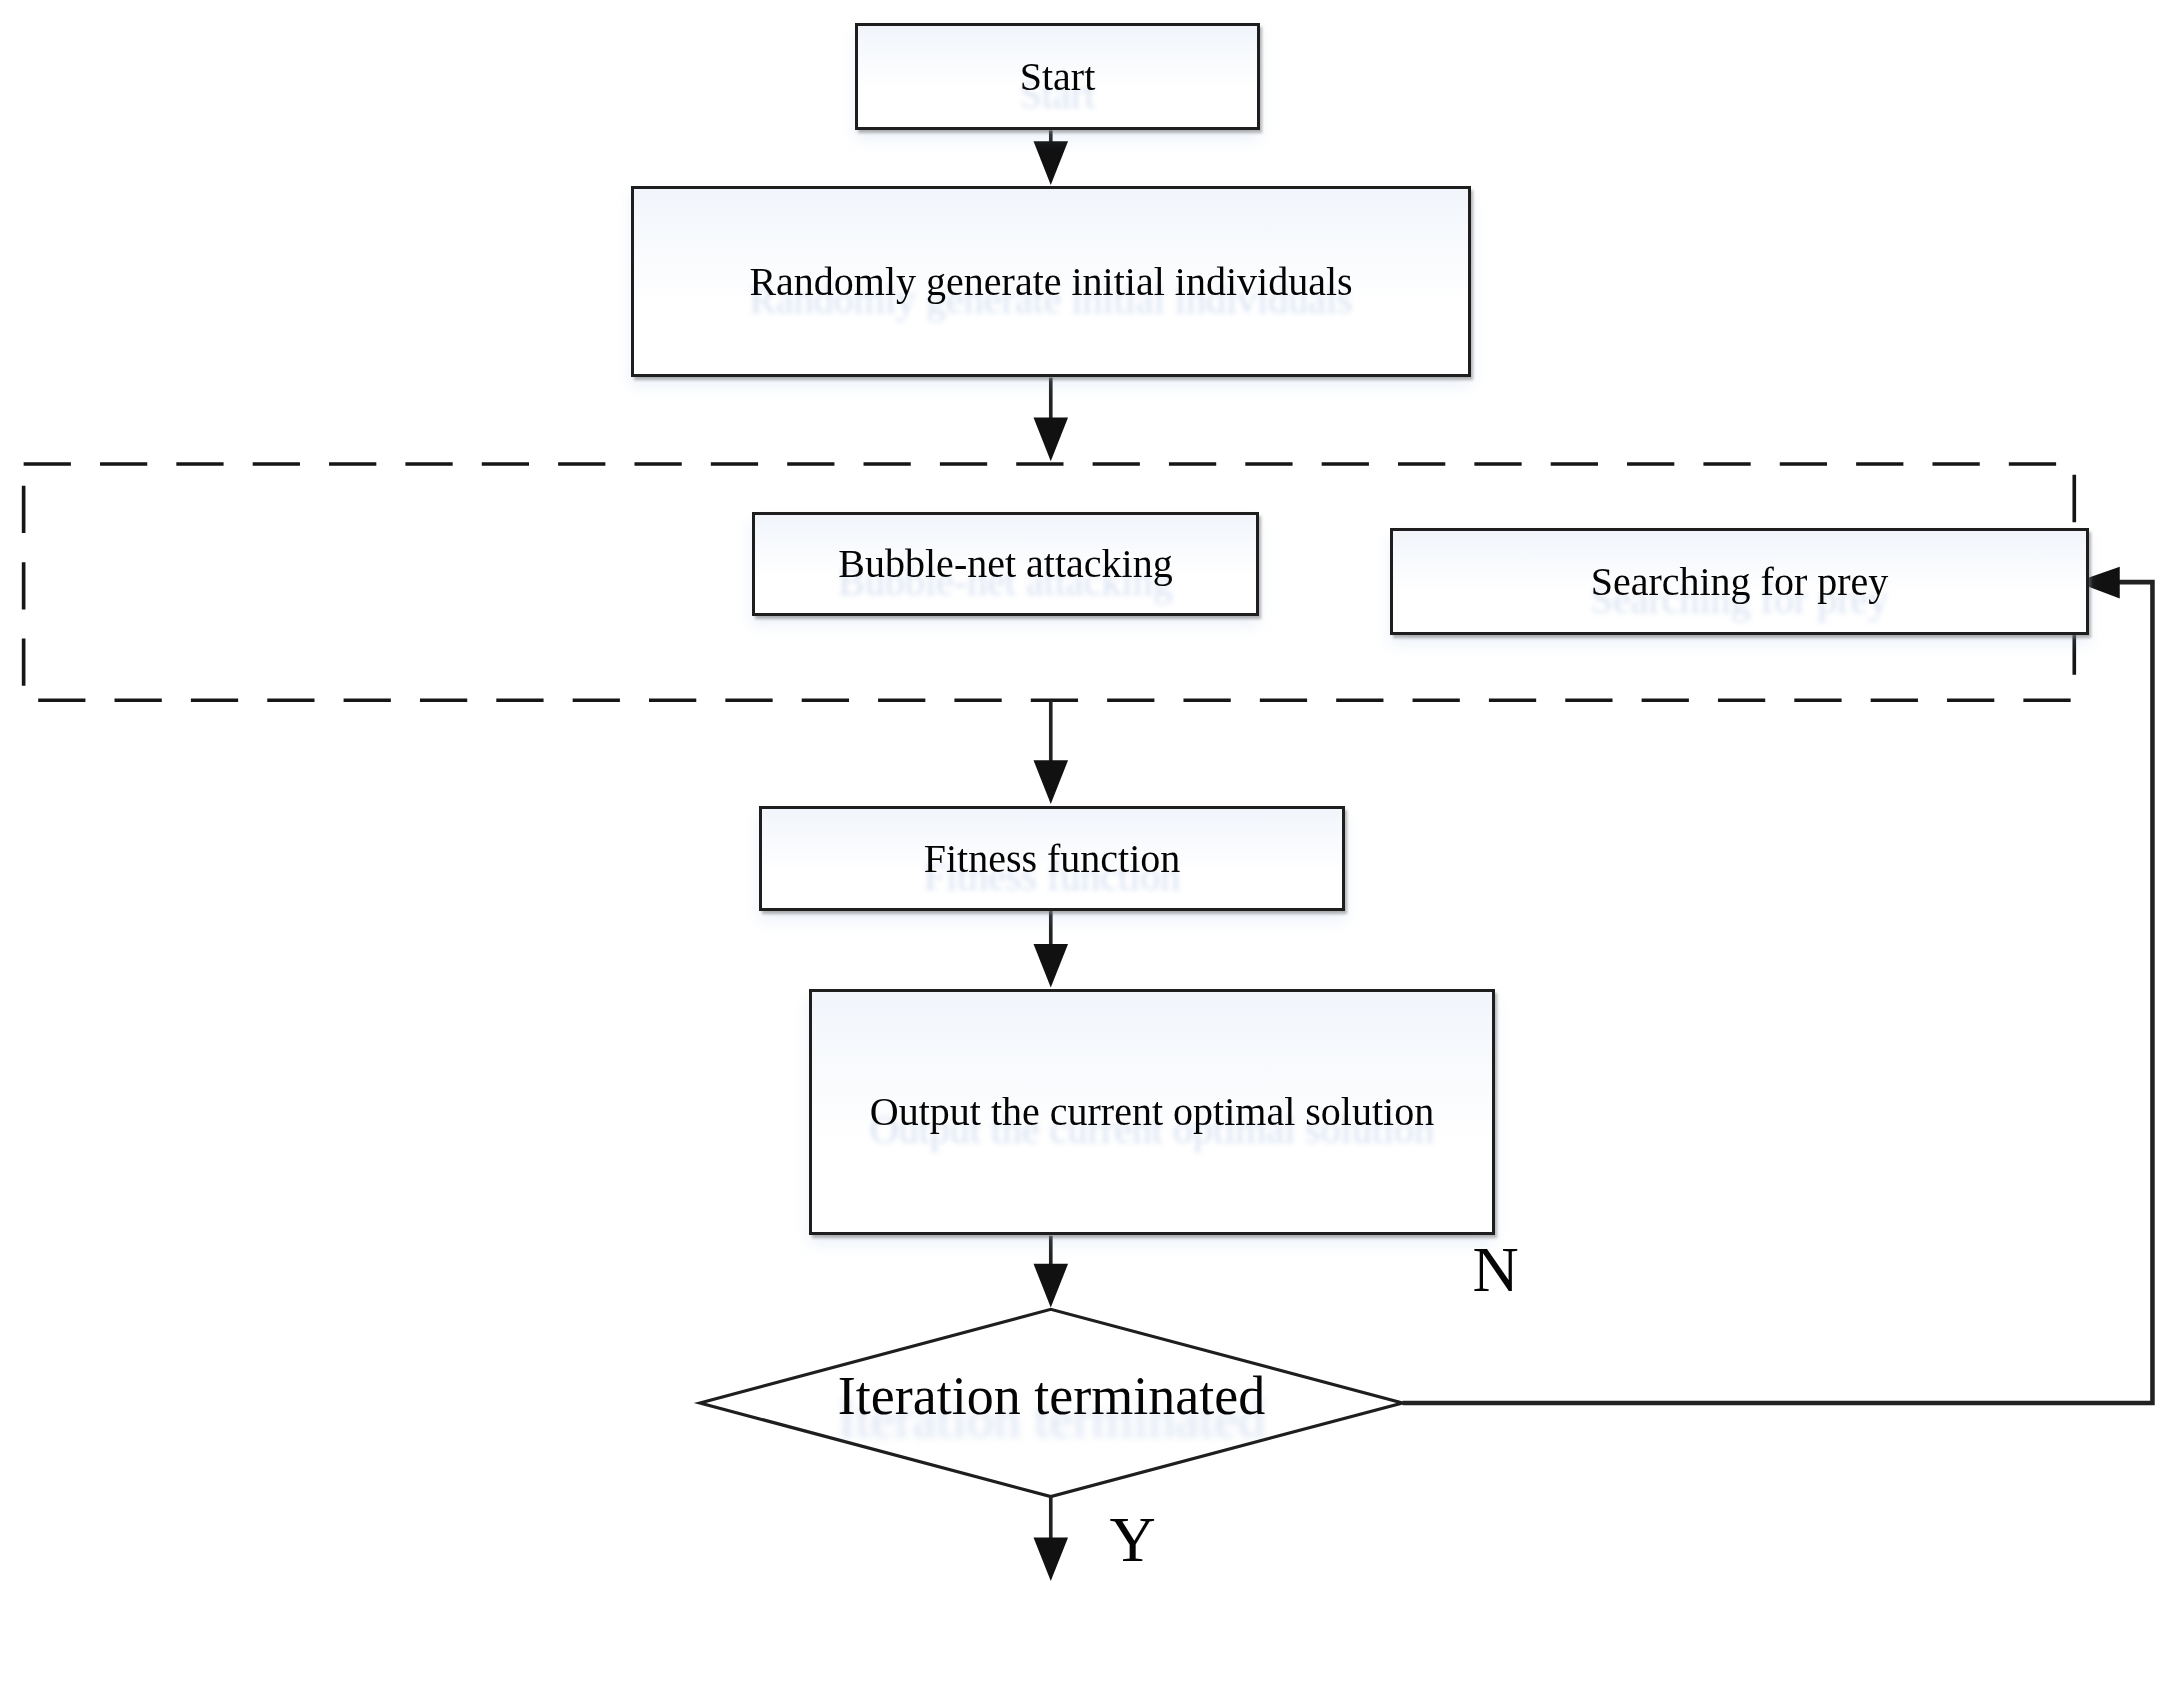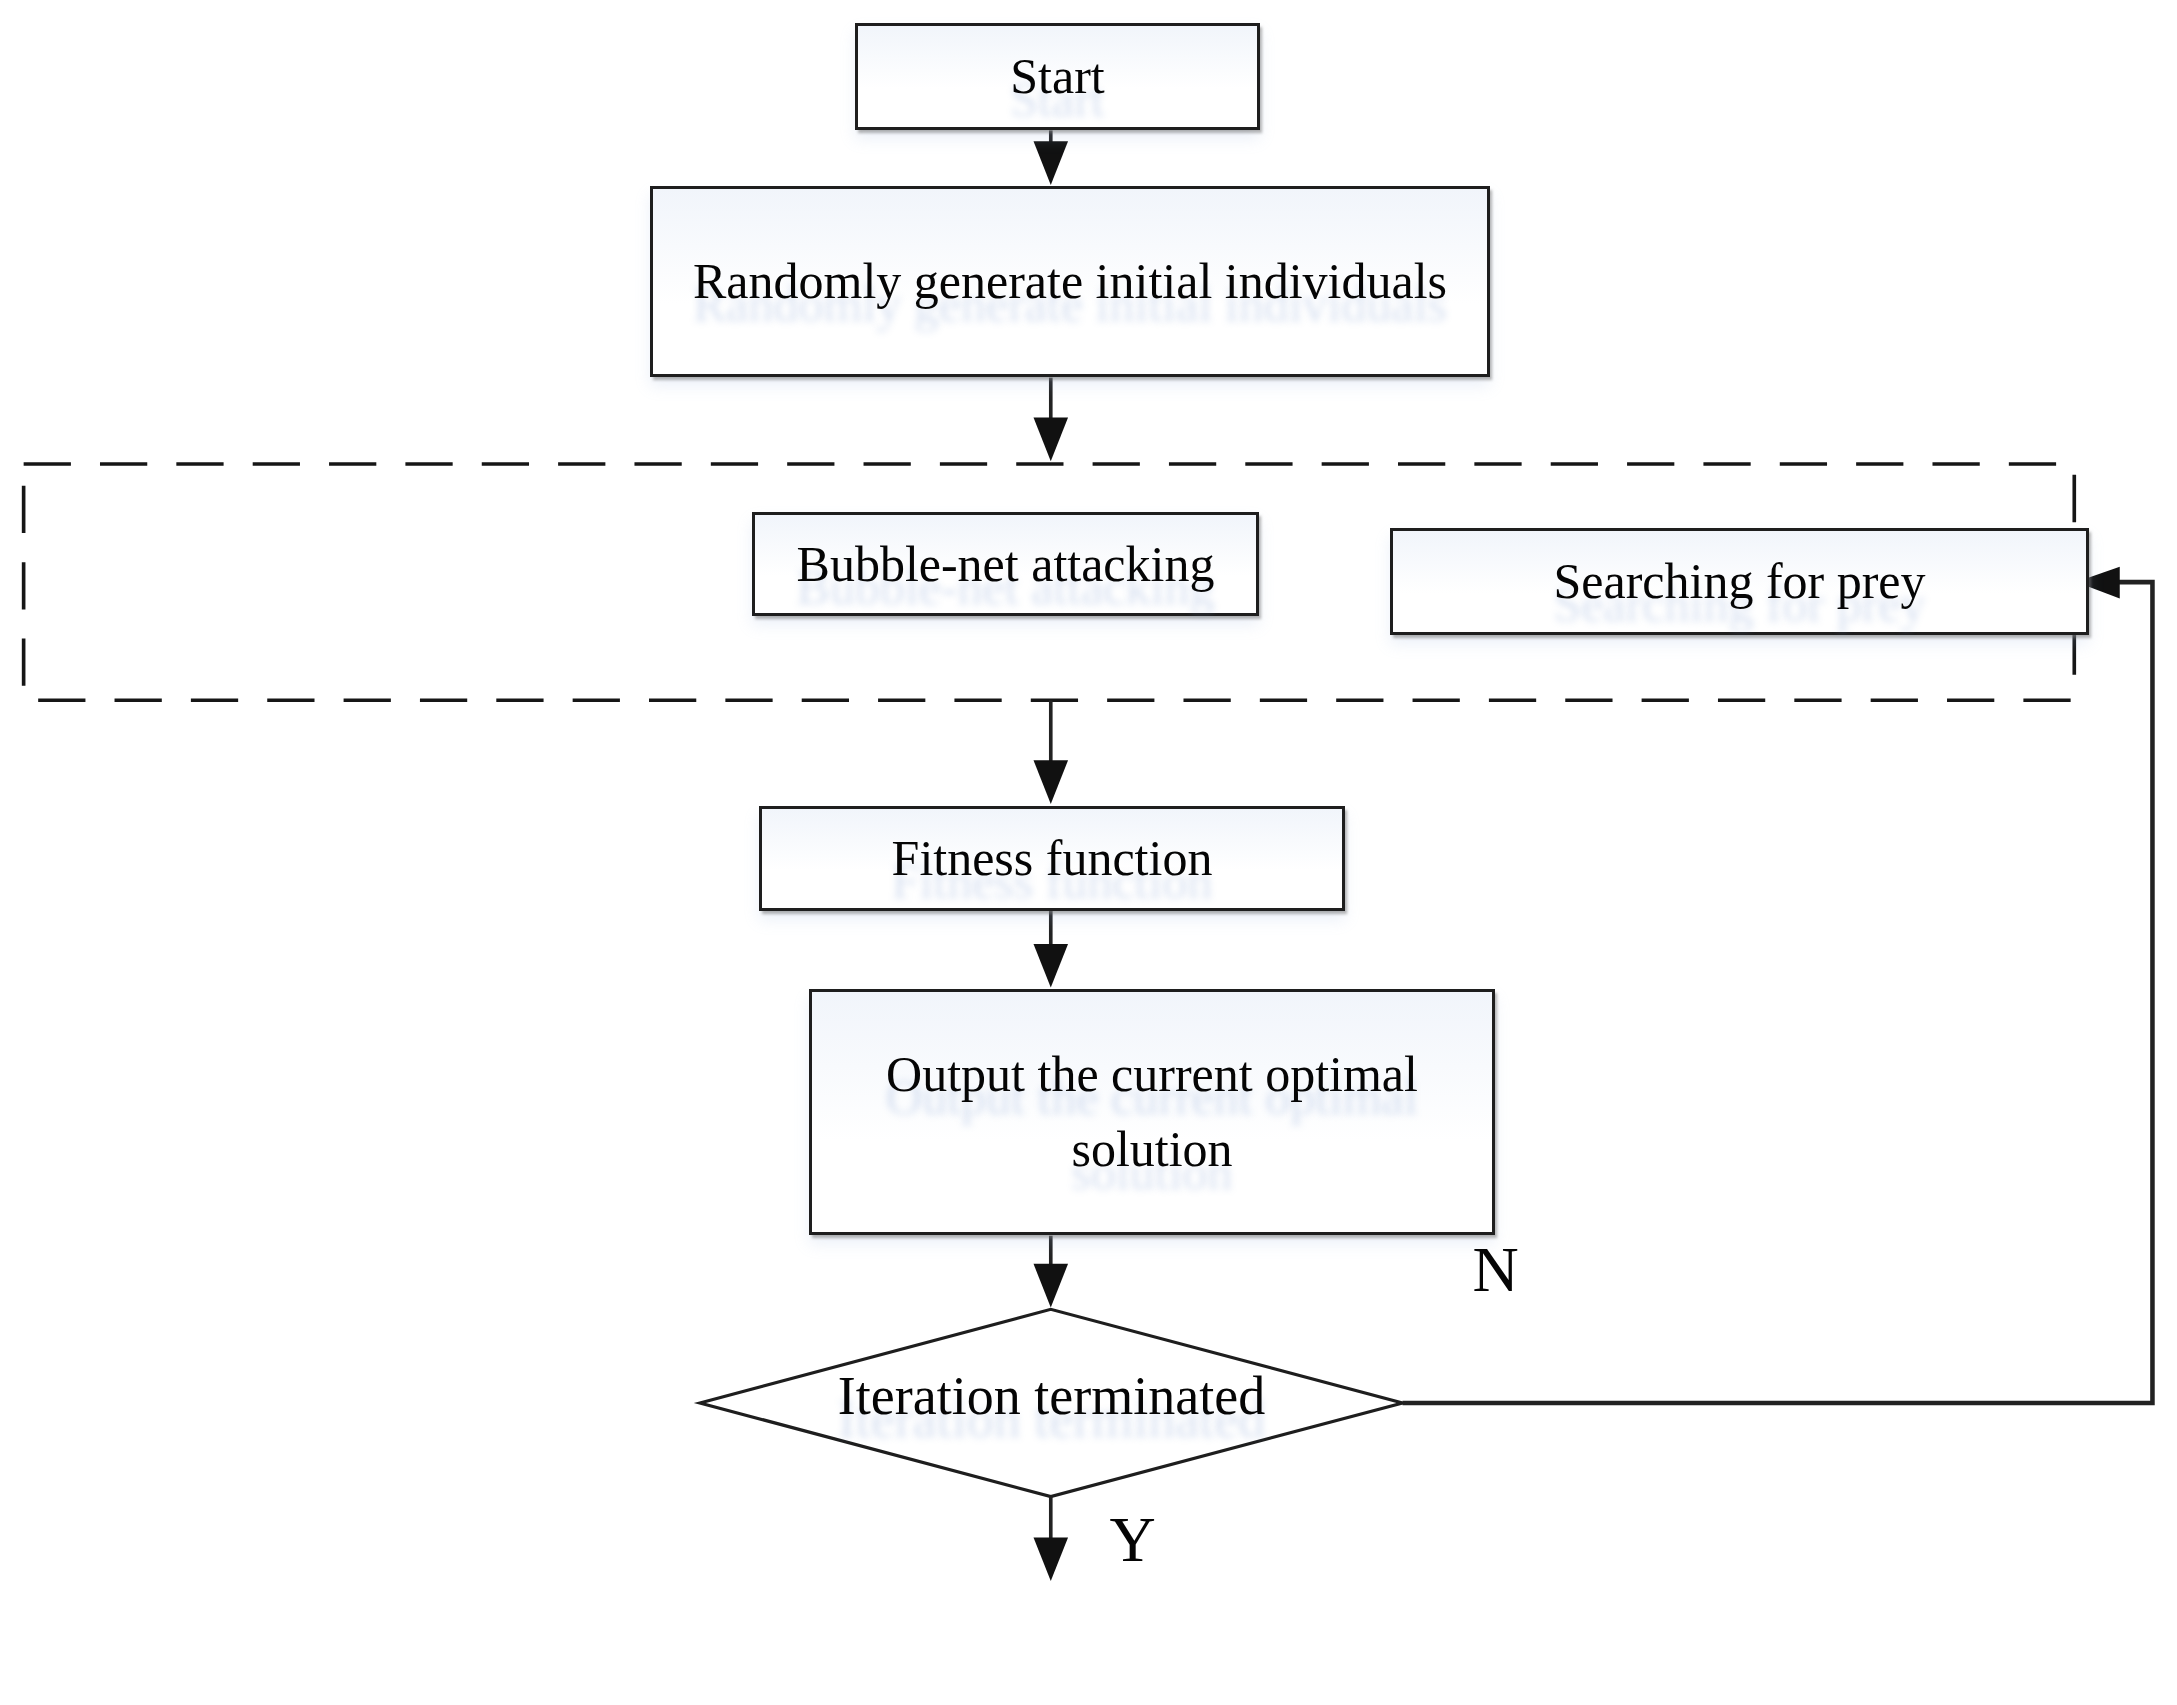--- a/index.html
+++ b/index.html
@@ -19,22 +19,22 @@
   }
   .node {
     position: absolute;
     box-sizing: border-box;
     border: 3.6px solid #1e1e1e;
     background: linear-gradient(180deg, #f1f5fb 0%, #ffffff 62%);
     box-shadow: 2.7px 3.6px 2.7px rgba(120,120,120,0.55), 0 9px 14.5px rgba(150,180,220,0.18);
     display: flex;
     align-items: center;
     justify-content: center;
-    text-align: center;
-    font-size: 50px;
+    text-align: left;
+    font-size: 40px;
     line-height: 1.5;
   }
   .node-label {
     display: block;
     padding: 0 11px;
     text-shadow: 0 0.45em 0.14em rgba(125,155,210,0.30);
   }
   .diamond-label {
     position: absolute;
     left: 700px;
@@ -85,21 +85,21 @@
     <polygon points="1137,1691 1175,1691 1156,1739" fill="#111"></polygon>
 
     <path d="M 1543 1543 H 2368 V 640 H 2330" fill="none" stroke="#222" stroke-width="5"></path>
     <polygon points="2332,623 2332,658 2284,640" fill="#111"></polygon>
   </svg>
 
   <div class="node" style="left:855px; top:23px; width:405px; height:107px;">
     <span class="node-label">Start</span>
   </div>
 
-  <div class="node" style="left:631px; top:186px; width:840px; height:191px;margin-left:19px;">
+  <div class="node" style="left:631px; top:186px; width:840px; height:191px;">
     <span class="node-label">Randomly generate initial individuals</span>
   </div>
 
 
   <div class="node" style="left:722px; top:512px; width:507px; height:104px;margin-left:30px;">
     <span class="node-label">Bubble-net attacking</span>
   </div>
 
   <div class="node" style="left:1390px; top:528px; width:699px; height:107px;">
     <span class="node-label">Searching for prey</span>

